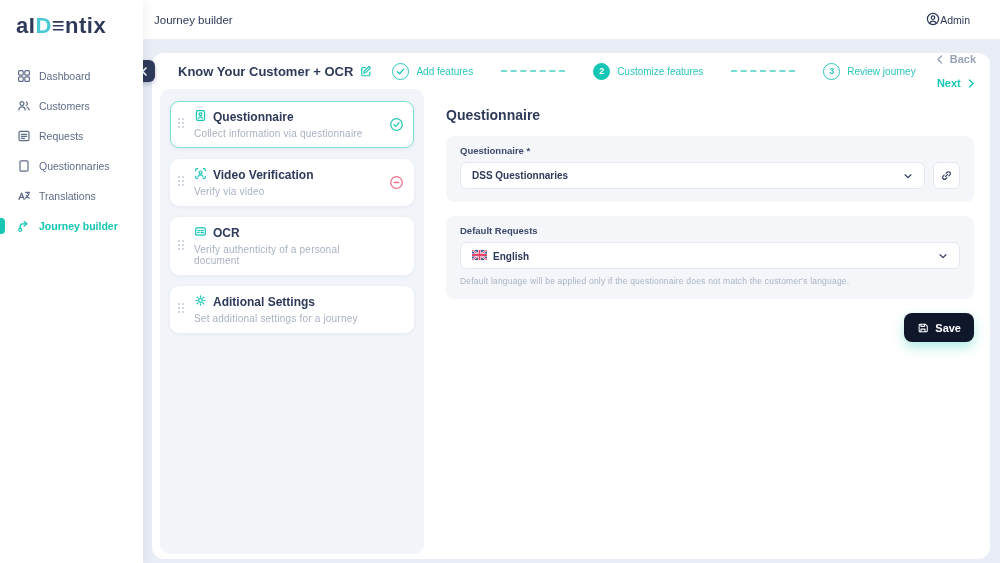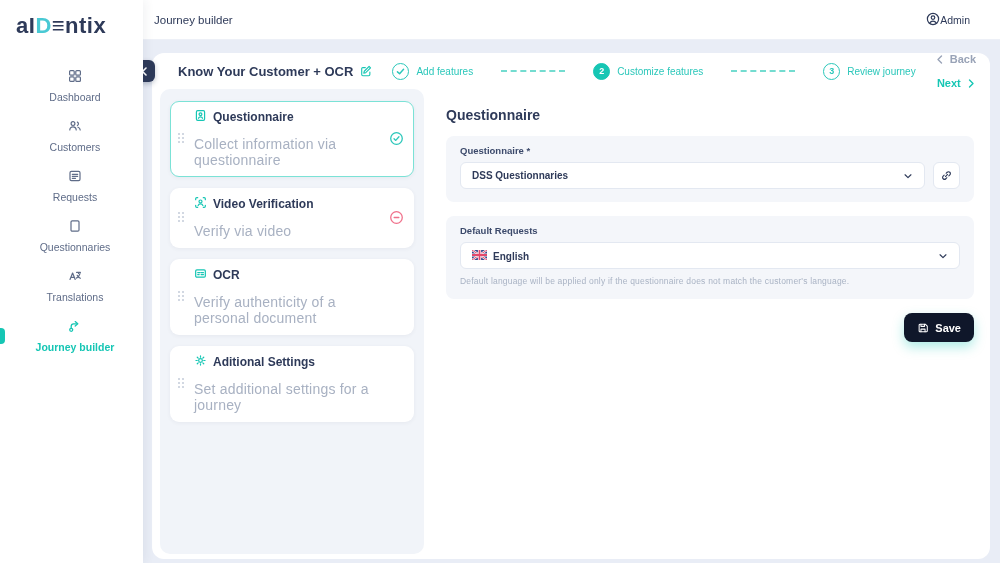--- a/index.html
+++ b/index.html
@@ -6,21 +6,21 @@
   body { font-family:"Liberation Sans", sans-serif; background:#dfe5f0; }
   .app { position:relative; width:1000px; height:563px; background:#e9edf6; overflow:hidden; }
 
   
   .sidebar { position:absolute; left:0; top:0; width:143px; height:563px; background:#fff;
              box-shadow:2px 0 10px rgba(46,58,89,.07); z-index:3; }
   .logo { padding:13px 0 0 16px; font-size:22px; font-weight:700; color:#2e3a59; letter-spacing:.5px; }
   .logo .teal { color:#49c9d4; }
   .nav { margin-top:22px; }
   .nav-item { position:relative; display:flex; align-items:center; gap:8px;
-              padding:8px 10px 8px 17px; font-size:10.5px; color:#5f6c88; cursor:pointer;flex-direction:column; }
+              padding:8px 10px 8px 17px; font-size:10.5px; color:#5f6c88; cursor:pointer; }
   .nav-item .ic { width:14px; height:14px; display:flex; align-items:center; justify-content:center; }
   .nav-item.active { color:#16c6b4; font-weight:bold; }
   .active-pill { position:absolute; left:0; top:50%; transform:translateY(-50%);
                  width:5px; height:16px; background:#16c6b4; border-radius:0 4px 4px 0; }
 
   
   .topbar { position:absolute; left:143px; top:0; right:0; height:40px; background:#fff;
             display:flex; align-items:center; justify-content:space-between;
             padding:0 30px 0 11px; border-bottom:1px solid #edf0f7; z-index:2; }
   .topbar-title { font-size:11.5px; color:#2e3a59; }
@@ -52,21 +52,21 @@
   .left-col { position:absolute; left:8px; top:36px; width:264px; bottom:5px;
               background:#f1f4f9; border-radius:10px; padding:12px 10px; }
   .card { display:flex; align-items:center; gap:5px; background:#fff; border:1.5px solid transparent;
           border-radius:9px; box-shadow:0 1px 4px rgba(46,58,89,.06); padding:7px 9px 8px 5px;
           margin-bottom:11px; cursor:pointer; }
   .card.selected { border-color:#7be2d6; }
   .grip { display:grid; grid-template-columns:repeat(2,4px); grid-auto-rows:4px; margin:0 3px 0 2px; }
   .grip i { width:2px; height:2px; border-radius:50%; background:#c3cbd9; }
   .card-main { flex:1; min-width:0; }
   .card-title-row { display:flex; align-items:center; gap:6px; font-size:12px; font-weight:bold; color:#2e3a59; }
-  .card-sub { font-size:14px; color:#a8b1c2; margin-top:11px; letter-spacing:.2px; }
+  .card-sub { font-size:10px; color:#a8b1c2; margin-top:3px; letter-spacing:.2px; }
   .status-ic { width:15px; display:flex; justify-content:center; }
 
   
   .right-col { position:absolute; left:278px; top:36px; right:0; bottom:0; padding:18px 16px 0 16px; }
   .form-heading { font-size:14px; font-weight:bold; color:#2e3a59; margin-bottom:13px; }
   .group { background:#f4f6fa; border-radius:8px; padding:9px 14px 13px 14px; margin-bottom:14px; }
   .group-label { font-size:9.5px; font-weight:600; color:#3c4a6b; margin-bottom:6px; }
   .select-row { display:flex; align-items:center; gap:8px; }
   .select { flex:1; height:27px; background:#fff; border:1px solid #e3e8f1; border-radius:6px;
             display:flex; align-items:center; justify-content:space-between; padding:0 11px;

